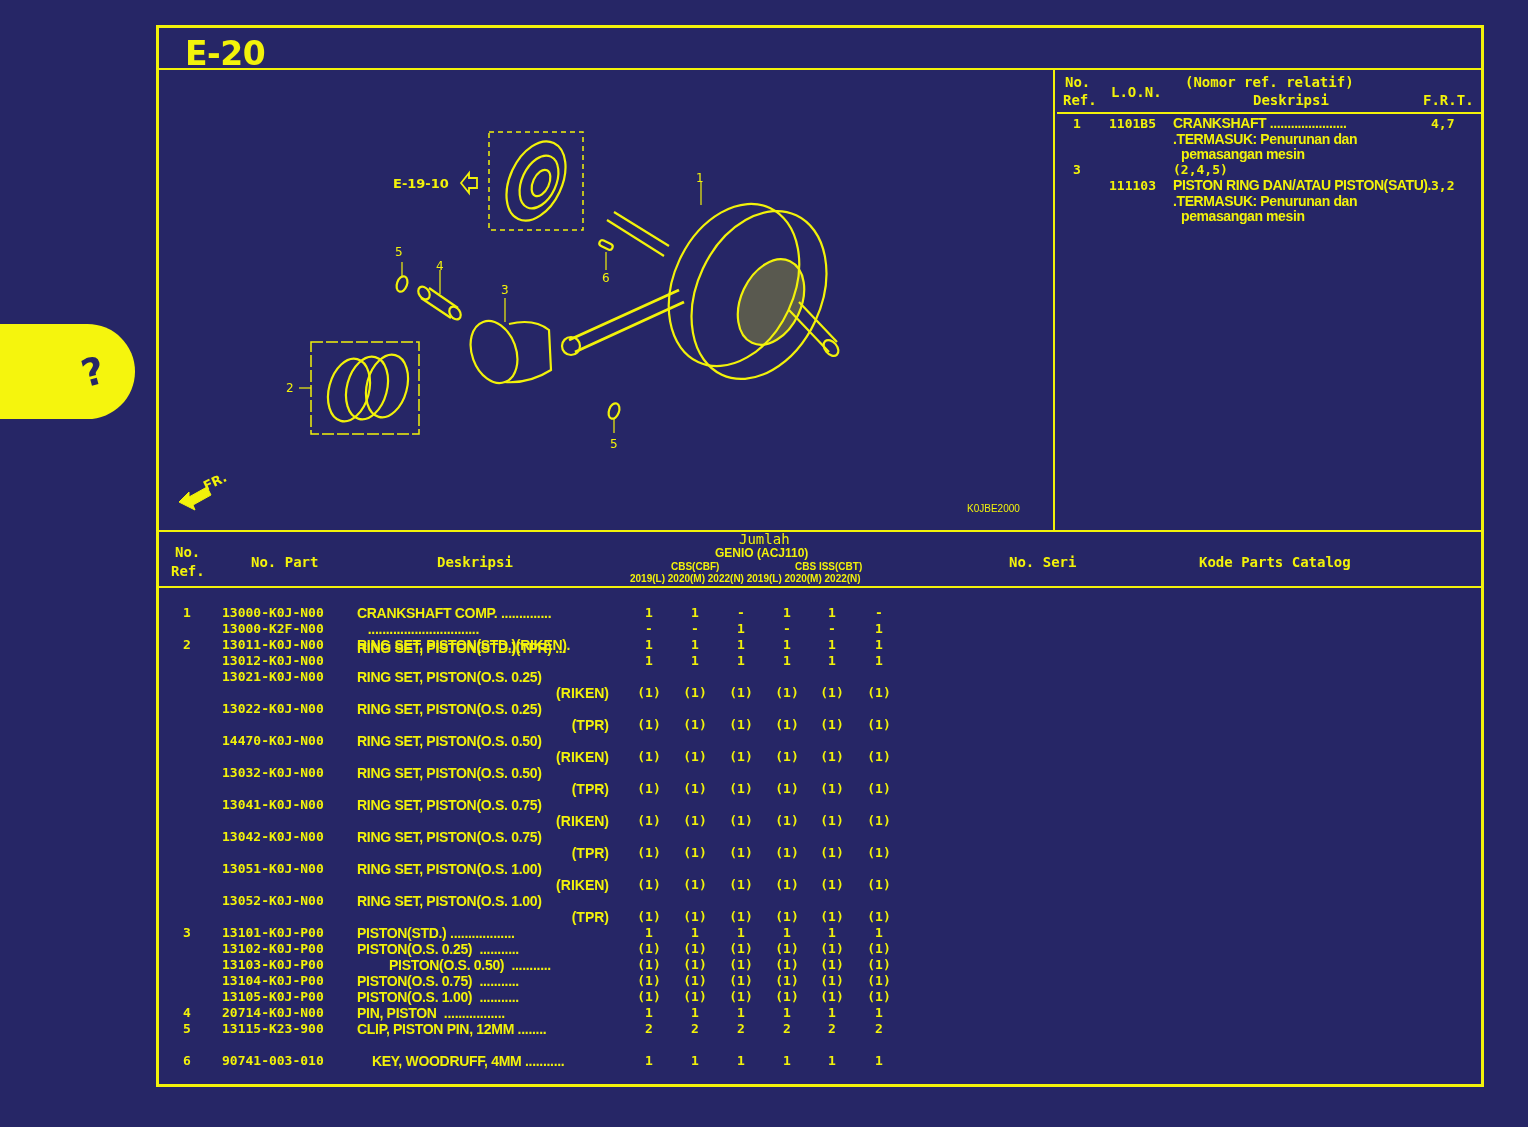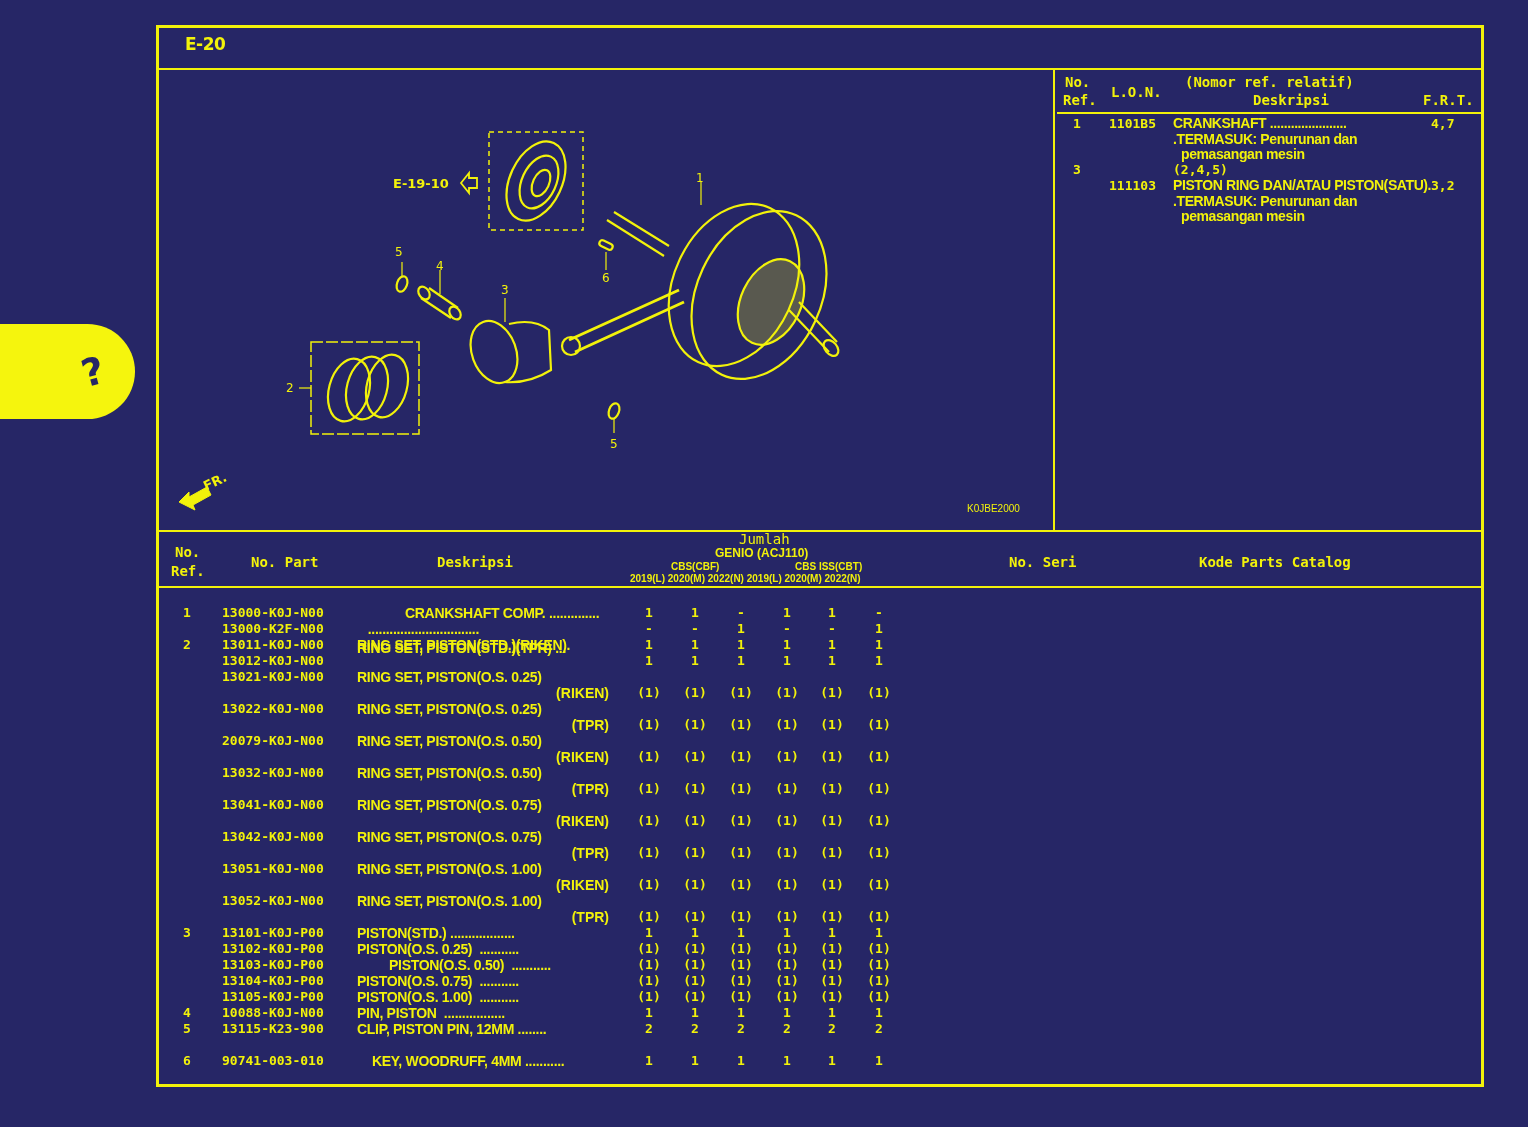--- a/index.html
+++ b/index.html
@@ -15,21 +15,21 @@
   .help-tab .q { font-family: "DejaVu Sans", sans-serif; font-weight: bold; font-size: 38px; color: #262666; transform: rotate(-15deg); }
 
   .sheet {
     position: absolute; left: 156px; top: 25px; width: 1328px; height: 1062px;
     border: 3px solid #f2f20a;
   }
   .title-bar {
     position: absolute; left: 0; top: 0; width: 100%; height: 42px;
     border-bottom: 2px solid #f2f20a;
   }
-  .code { position: absolute; left: 26px; top: 6px; font-family: "DejaVu Sans", sans-serif; font-weight: bold; font-size: 17px; letter-spacing: -0.5px; }
+  .code { position: absolute; left: 26px; top: 6px; font-family: "DejaVu Sans", sans-serif; font-weight: bold; font-size: 33px; letter-spacing: -0.5px; }
   .title { position: absolute; left: 0; width: 100%; text-align: center; top: 4px; font-family: "DejaVu Sans", sans-serif; font-size: 27px; letter-spacing: -0.5px; padding-left: 10px; }
 
   .diagram {
     position: absolute; left: 0; top: 42px; width: 896px; height: 460px;
     border-right: 2px solid #f2f20a;
   }
   .frt-panel { position: absolute; left: 898px; top: 42px; width: 424px; height: 460px; }
   .frt-head { position: relative; height: 44px; border-bottom: 2px solid #f2f20a; font-size: 14px; font-weight: bold; }
   .frt-head span { position: absolute; }
   .frt-body { position: relative; font-size: 13px; font-weight: bold; }
@@ -164,21 +164,21 @@
     <span class="tiny" style="left:636px;top:29px">CBS ISS(CBT)</span>
     <span class="tiny" style="left:471px;top:41px">2019(L) 2020(M) 2022(N) 2019(L) 2020(M) 2022(N)</span>
     <span style="left:850px;top:22px">No. Seri</span>
     <span style="left:1040px;top:22px">Kode Parts Catalog</span>
   </div>
 
   <div class="rows" id="rows">
       <div class="row" style="top: 0px;">
         <span class="c-ref" style="top: 17px;">1</span>
         <span class="c-part" style="top: 17px;">13000-K0J-N00</span>
-        <span class="c-desc" style="top: 17px; margin-left: 48px;">CRANKSHAFT COMP. ..............</span>
+        <span class="c-desc" style="top: 17px;">CRANKSHAFT COMP. ..............</span>
         <span class="q q0" style="top: 17px;">1</span>
         <span class="q q1" style="top: 17px;">1</span>
         <span class="q q2" style="top: 17px;">-</span>
         <span class="q q3" style="top: 17px;">1</span>
         <span class="q q4" style="top: 17px;">1</span>
         <span class="q q5" style="top: 17px;">-</span>
       </div>
       <div class="row" style="top: 0px;">
         <span class="c-ref" style="top: 33px;"></span>
         <span class="c-part" style="top: 33px;">13000-K2F-N00</span>
@@ -231,21 +231,21 @@
         <span class="suffix" style="top: 129px;">(TPR)</span>
         <span class="q q0" style="top: 129px;">(1)</span>
         <span class="q q1" style="top: 129px;">(1)</span>
         <span class="q q2" style="top: 129px;">(1)</span>
         <span class="q q3" style="top: 129px;">(1)</span>
         <span class="q q4" style="top: 129px;">(1)</span>
         <span class="q q5" style="top: 129px;">(1)</span>
       </div>
       <div class="row" style="top: 0px;">
         <span class="c-ref" style="top: 145px;"></span>
-        <span class="c-part" style="top: 145px;">20079-K0J-N00</span>
+        <span class="c-part" style="top: 145px;">14470-K0J-N00</span>
         <span class="c-desc" style="top: 145px;">RING SET, PISTON(O.S. 0.50)</span>
         <span class="suffix" style="top: 161px;">(RIKEN)</span>
         <span class="q q0" style="top: 161px;">(1)</span>
         <span class="q q1" style="top: 161px;">(1)</span>
         <span class="q q2" style="top: 161px;">(1)</span>
         <span class="q q3" style="top: 161px;">(1)</span>
         <span class="q q4" style="top: 161px;">(1)</span>
         <span class="q q5" style="top: 161px;">(1)</span>
       </div>
       <div class="row" style="top: 0px;">
@@ -358,21 +358,21 @@
         <span class="c-desc" style="top: 401px;">PISTON(O.S. 1.00)  ...........</span>
         <span class="q q0" style="top: 401px;">(1)</span>
         <span class="q q1" style="top: 401px;">(1)</span>
         <span class="q q2" style="top: 401px;">(1)</span>
         <span class="q q3" style="top: 401px;">(1)</span>
         <span class="q q4" style="top: 401px;">(1)</span>
         <span class="q q5" style="top: 401px;">(1)</span>
       </div>
       <div class="row" style="top: 0px;">
         <span class="c-ref" style="top: 417px;">4</span>
-        <span class="c-part" style="top: 417px;">10088-K0J-N00</span>
+        <span class="c-part" style="top: 417px;">20714-K0J-N00</span>
         <span class="c-desc" style="top: 417px;">PIN, PISTON  .................</span>
         <span class="q q0" style="top: 417px;">1</span>
         <span class="q q1" style="top: 417px;">1</span>
         <span class="q q2" style="top: 417px;">1</span>
         <span class="q q3" style="top: 417px;">1</span>
         <span class="q q4" style="top: 417px;">1</span>
         <span class="q q5" style="top: 417px;">1</span>
       </div>
       <div class="row" style="top: 0px;">
         <span class="c-ref" style="top: 433px;">5</span>

